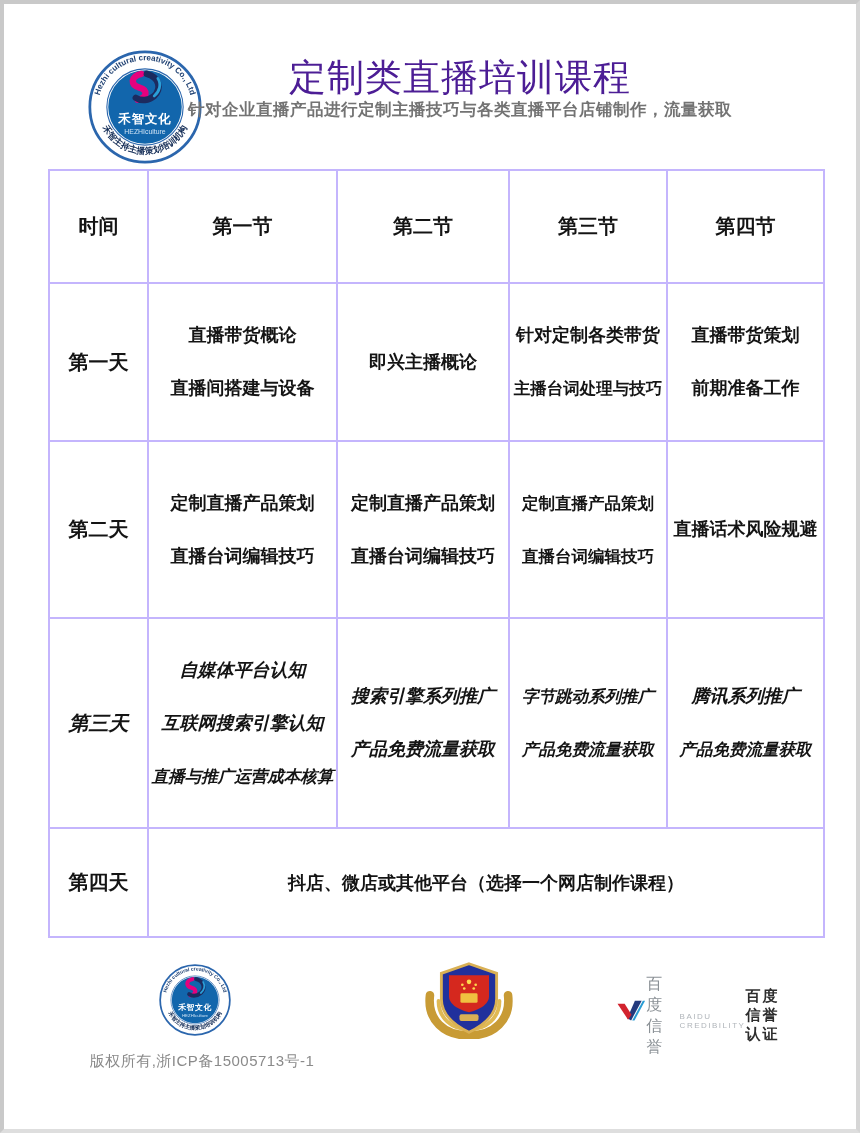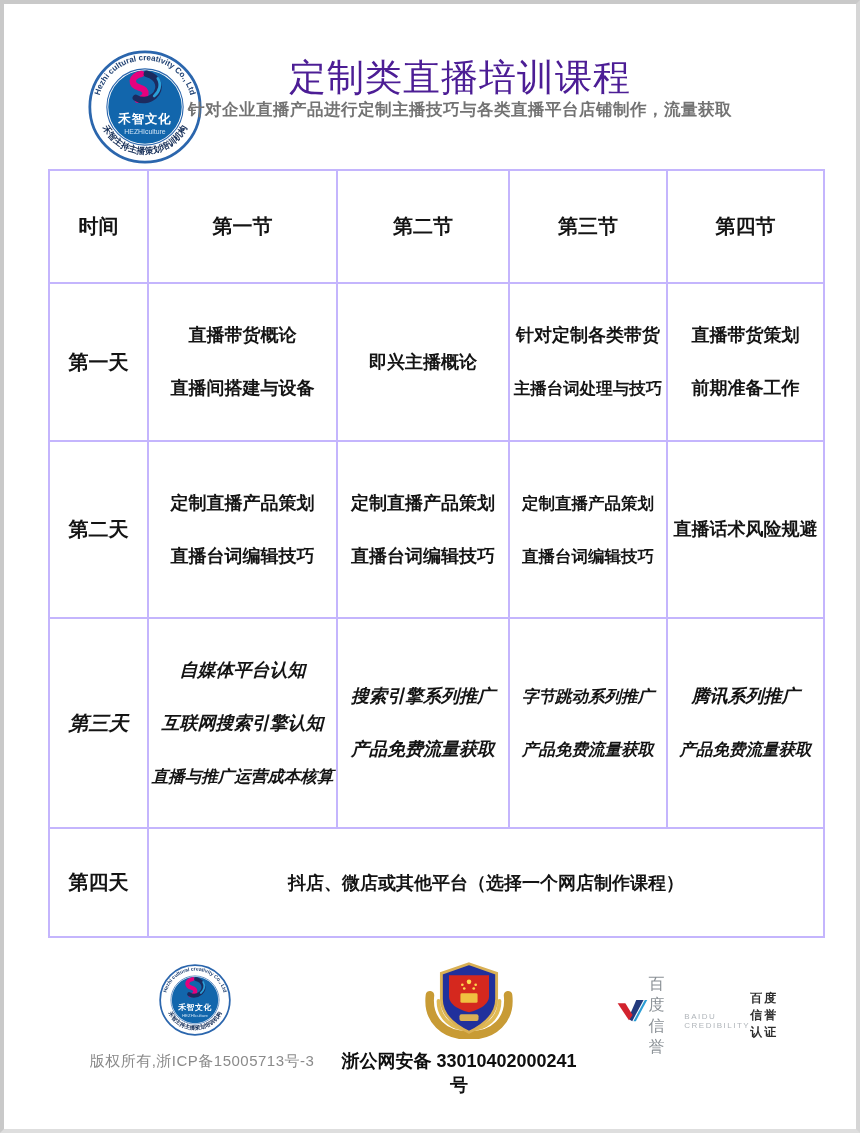--- a/index.html
+++ b/index.html
@@ -54,21 +54,21 @@
     position:absolute;left:330px;top:1045px;width:250px;text-align:center;
     font-size:18px;font-weight:700;color:#0f0f0f;
   }
   .baidu-block{
     position:absolute;left:612px;top:960px;width:170px;
     display:flex;flex-direction:row;align-items:center;
   }
   .baidu-v{width:76px;height:50px;}
   .baidu-cn{font-size:16px;color:#8b9196;letter-spacing:5px;margin-top:10px;}
   .baidu-en{font-size:8px;color:#b0b5ba;letter-spacing:1.5px;margin-top:19px;}
-  .baidu-cert{font-size:12px;font-weight:700;color:#2d2d2d;margin-top:9px;letter-spacing:2px;}
+  .baidu-cert{font-size:15px;font-weight:700;color:#2d2d2d;margin-top:9px;letter-spacing:2px;}
 </style>
 </head>
 <body>
 
 <div class="page">
 
   <svg class="logo-header" viewBox="0 0 124 124">
     <defs>
       <path id="arcTop1" d="M 12.7 75.2 A 51 51 0 1 1 111.3 75.2" fill="none"></path>
       <path id="arcBottom1" d="M 15.8 83.6 A 51 51 0 0 0 108.2 83.6" fill="none"></path>
@@ -193,38 +193,37 @@
     </text>
     <g>
       <path d="M58 26 C 46 29 46 38 56 41 C 66 44 64 52 54 54" stroke="#e6017e" stroke-width="7" fill="none" stroke-linecap="round"></path>
       <path d="M64 26 C 78 30 80 42 72 50 C 66 55 58 56 52 52" stroke="#1c2b5f" stroke-width="7" fill="none" stroke-linecap="round"></path>
       <path d="M72 50 C 78 45 80 37 76 31" stroke="#2a9fd8" stroke-width="3" fill="none" stroke-linecap="round"></path>
     </g>
     <text x="62" y="79" text-anchor="middle" font-size="13.5" font-weight="700" fill="#ffffff" letter-spacing="1">禾智文化</text>
     <text x="62" y="91" text-anchor="middle" font-size="7.5" fill="#cfe3f5">HEZHIculture</text>
   </svg>
 
-  <div class="icp-text">版权所有,浙ICP备15005713号-3</div>
+  <div class="icp-text">版权所有,浙ICP备15005713号-1</div>
 
   <svg class="police-badge" viewBox="0 0 100 84">
     <path d="M50 80 C 24 81 6 64 9 38" stroke="#c89b35" stroke-width="9" fill="none" stroke-linecap="round"></path>
     <path d="M50 80 C 76 81 94 64 91 38" stroke="#c89b35" stroke-width="9" fill="none" stroke-linecap="round"></path>
     <path d="M50 74 C 32 74 18 62 18 44" stroke="#e0b953" stroke-width="4" fill="none" stroke-linecap="round"></path>
     <path d="M50 74 C 68 74 82 62 82 44" stroke="#e0b953" stroke-width="4" fill="none" stroke-linecap="round"></path>
     <path d="M50 5 L79 15 L79 42 Q79 63 50 77 Q21 63 21 42 L21 15 Z" fill="#20309c" stroke="#d9b054" stroke-width="3"></path>
     <path d="M29 17 H71 V39 Q71 50 50 56 Q29 50 29 39 Z" fill="#d5281e"></path>
     <circle cx="50" cy="24" r="2.4" fill="#ffd84d"></circle>
     <circle cx="43" cy="27" r="1.4" fill="#ffd84d"></circle>
     <circle cx="57" cy="27" r="1.4" fill="#ffd84d"></circle>
     <circle cx="45" cy="31" r="1.4" fill="#ffd84d"></circle>
     <circle cx="55" cy="31" r="1.4" fill="#ffd84d"></circle>
     <rect x="41" y="36" width="18" height="10" rx="1.5" fill="#f0c040"></rect>
     <rect x="40" y="58" width="20" height="7" rx="2" fill="#d9b054"></rect>
   </svg>
-  <div class="police-text">浙公网安备 33010402000241号</div>
 
   <div class="baidu-block">
     <svg class="baidu-v" viewBox="0 0 80 54">
       <polygon points="71,0 77,0 49,52 43,52" fill="#2a9cd4"></polygon>
       <polygon points="50,0 68,0 40,52 30,46" fill="#233a7d"></polygon>
       <polygon points="4,8 23,8 41,37 32,50" fill="#d2232e"></polygon>
     </svg>
     <div class="baidu-cn">百度信誉</div>
     <div class="baidu-en">BAIDU CREDIBILITY</div>
     <div class="baidu-cert">百度信誉认证</div>

